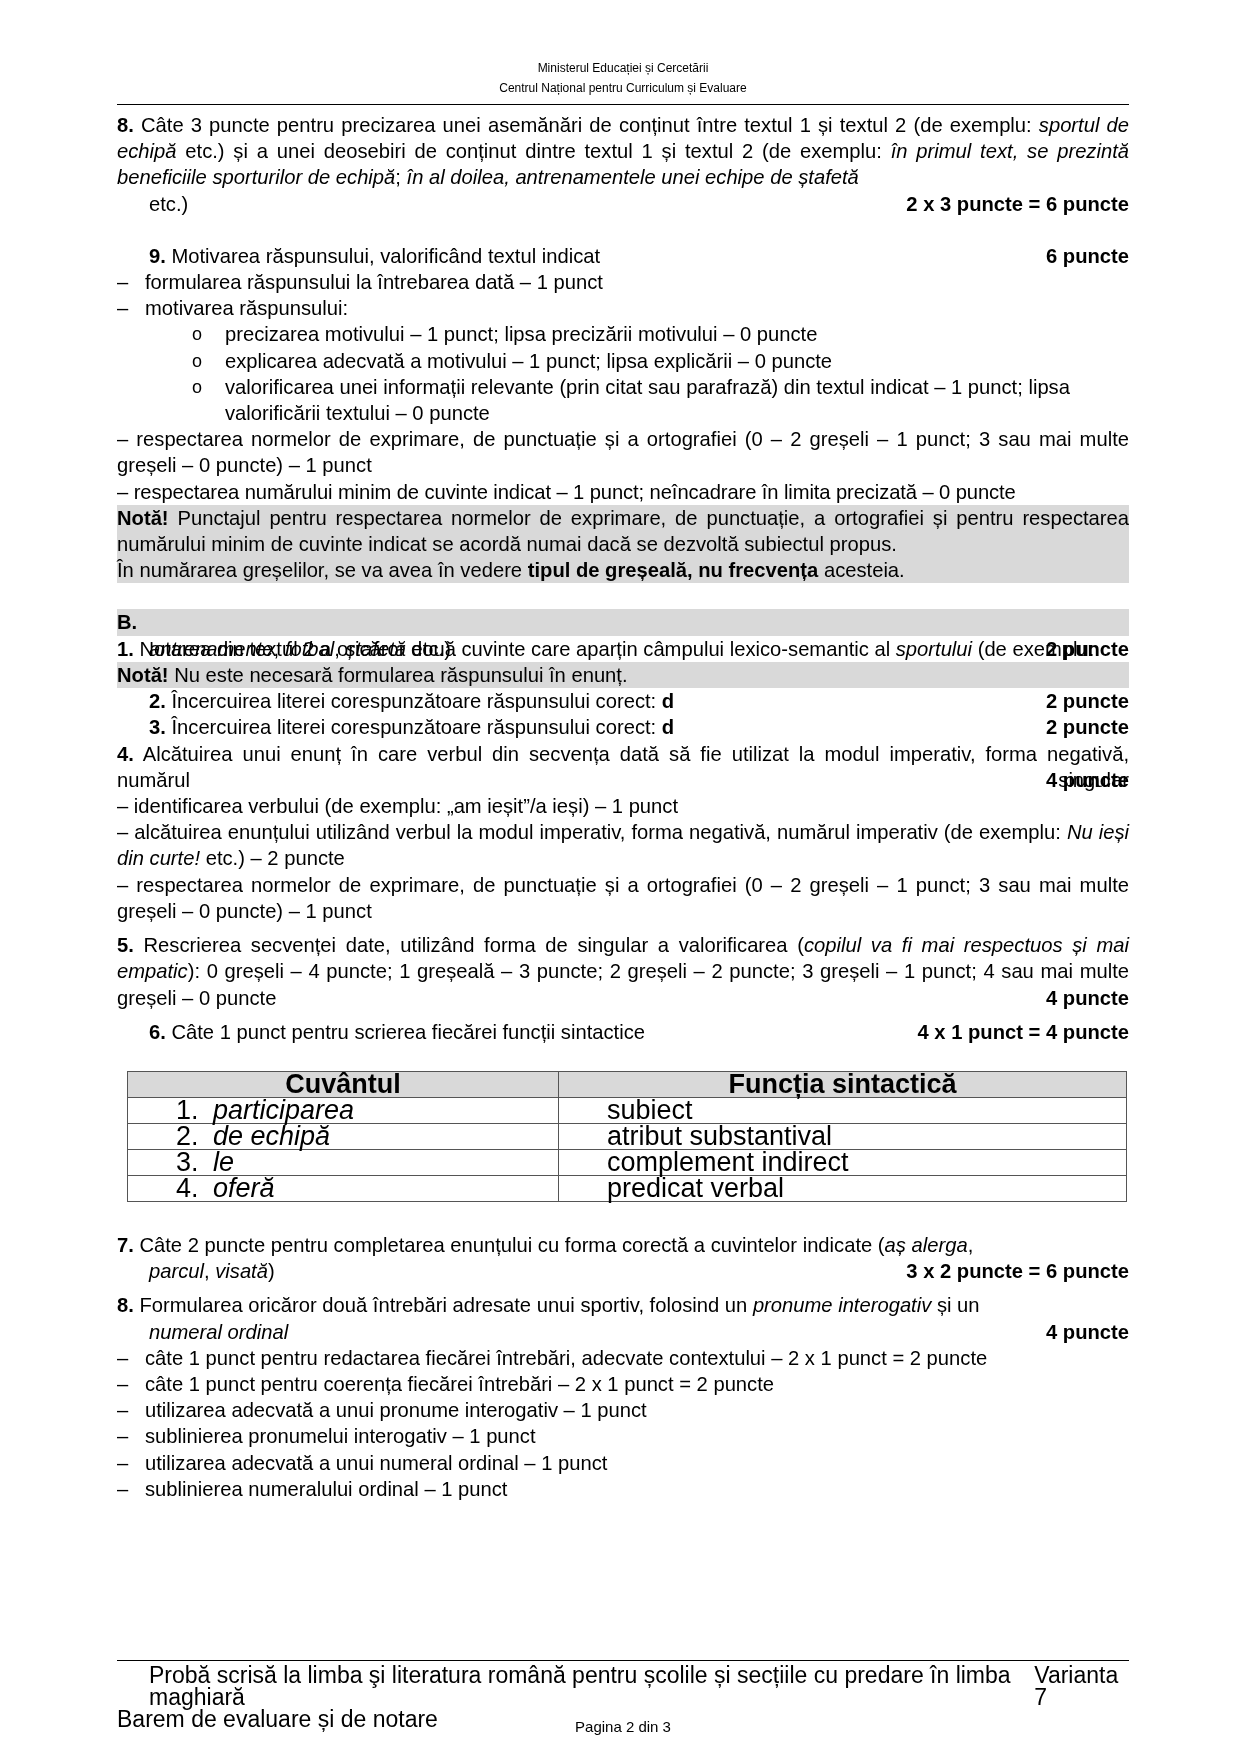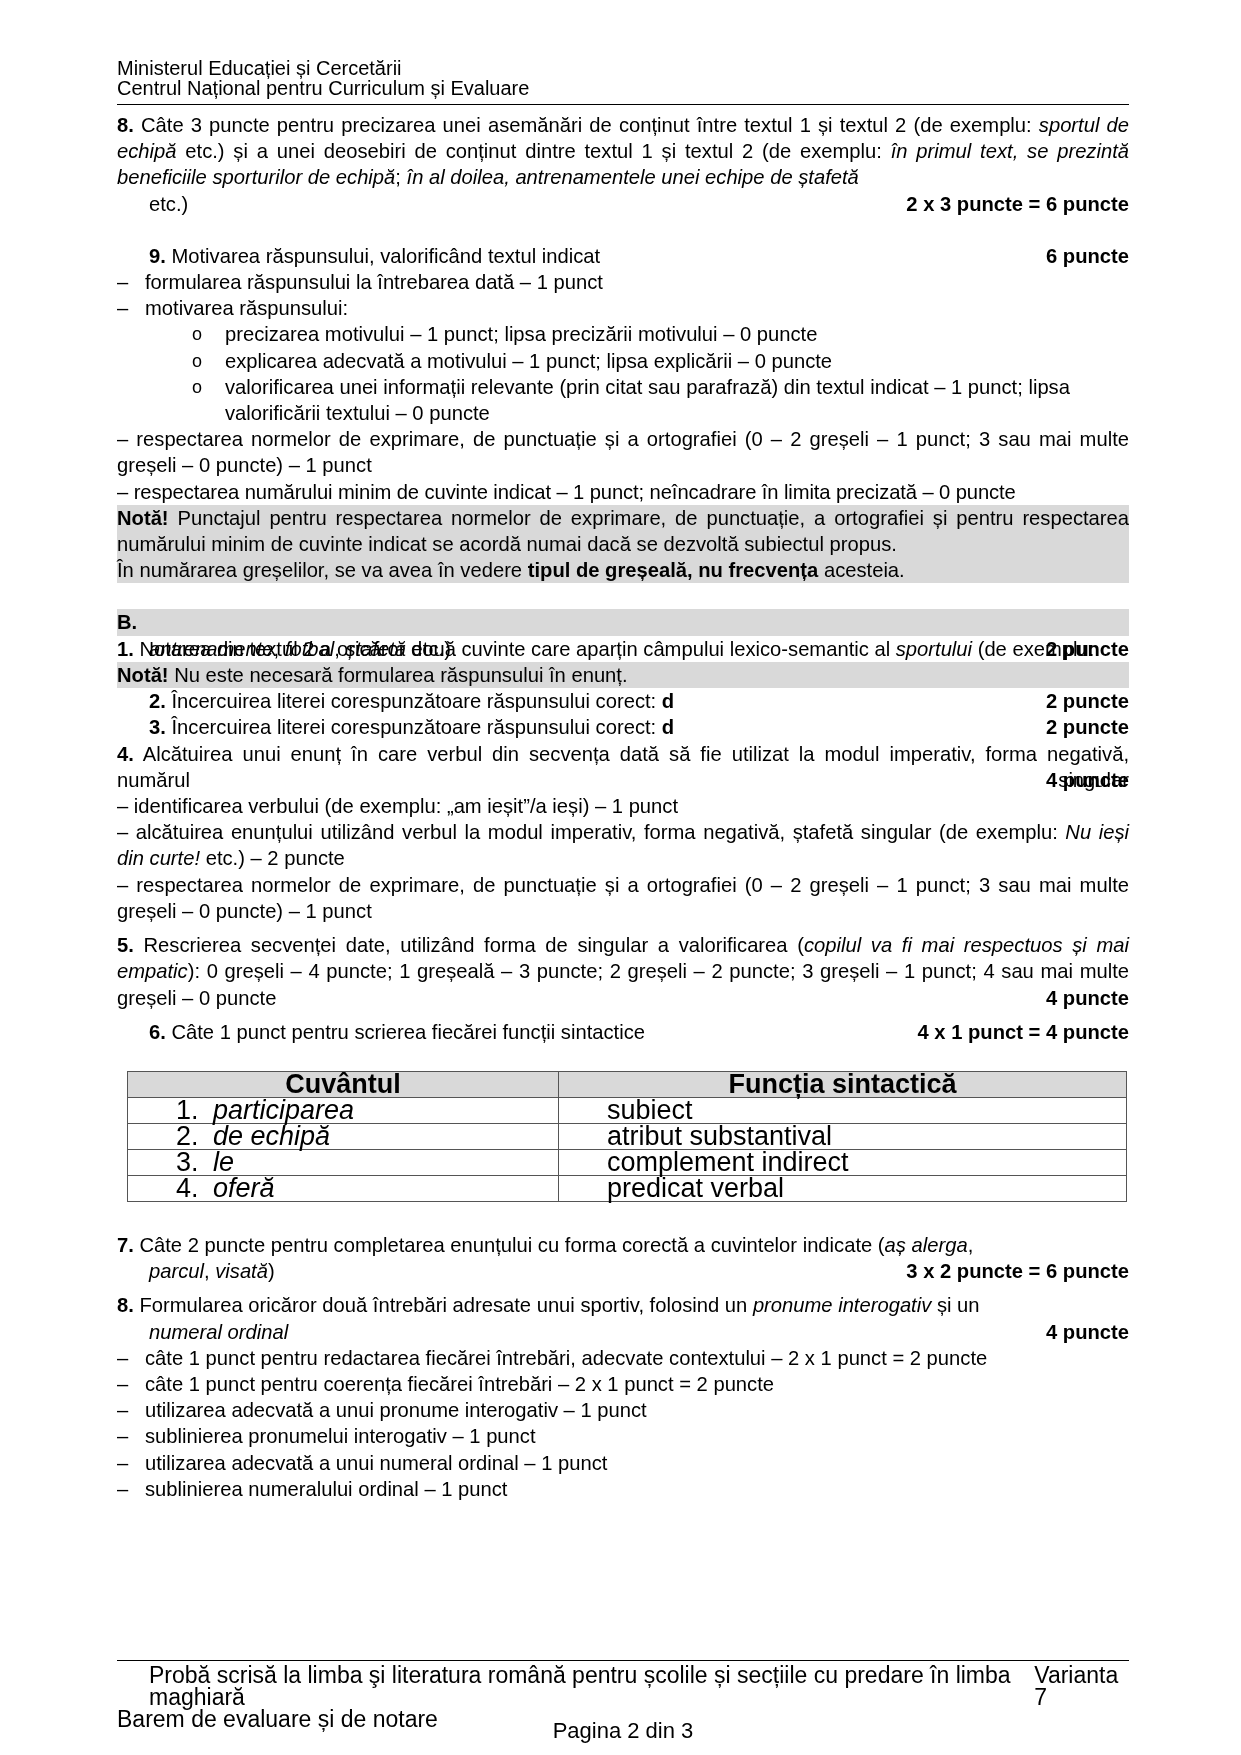--- a/index.html
+++ b/index.html
@@ -1,20 +1,20 @@
 <!DOCTYPE html>
 <html><head>
 <meta charset="utf-8">
 <style>
   html, body { margin: 0; padding: 0; background: #ffffff; }
   body { width: 1241px; height: 1755px; position: relative; overflow: hidden;
          font-family: "Liberation Sans", sans-serif; color: #000; }
   .page { position: absolute; left: 117px; top: 0; width: 1012px; }
-  .hdr { position: absolute; top: 58px; left: 0; width: 1012px; text-align: left;
-         font-size: 20px; line-height: 20px; }
+  .hdr { position: absolute; top: 58px; left: 0; width: 1012px; text-align: center;
+         font-size: 12px; line-height: 20px; }
   .hdr-rule { position: absolute; top: 104px; left: 0; width: 1012px; border-top: 1px solid #000; }
   .content { position: absolute; top: 112px; left: 0; width: 1012px; font-size: 20.2px; line-height: 26.2px; }
   p { margin: 0; }
   .j { text-align: justify; text-align-last: left; }
   .row { display: flex; justify-content: space-between; margin-left: 32px; }
   .pts { font-weight: bold; white-space: nowrap; }
   .b { font-weight: bold; }
   .i { font-style: italic; }
   .gap { height: 26px; }
   .gap-s { height: 8px; }
@@ -27,21 +27,21 @@
   .list8 .li { display: flex; }
   .list8 .d { width: 28px; flex: none; }
   table.func { border-collapse: collapse; width: 1000px; margin-left: 10px; font-size: 27px; }
   table.func th { background: #d9d9d9; font-weight: bold; border: 1.5px solid #555; padding: 0; height: 25px; line-height: 25px; }
   table.func td { border: 1.5px solid #555; padding: 0; height: 25px; line-height: 25px; }
   td.c1 { width: 382px; padding-left: 48px !important; margin-top: 21px; }
   td.c2 { padding-left: 48px !important; }
   td.c1 .n { display: inline-block; width: 37px; }
   .ftr-rule { position: absolute; top: 1660px; left: 0; width: 1012px; border-top: 1px solid #000; }
   .ftr { position: absolute; top: 1664px; left: 0; width: 1012px; font-size: 23px; line-height: 22px; }
-  .ftr-page { position: absolute; top: 1718px; left: 0; width: 1012px; text-align: center; font-size: 22px; }
+  .ftr-page { position: absolute; top: 1718px; left: 0; width: 1012px; text-align: center; font-size: 15px; }
 </style>
 </head>
 <body>
 
 <div class="page">
 
   <div class="hdr">
     <div>Ministerul Educației și Cercetării</div>
     <div>Centrul Național pentru Curriculum și Evaluare</div>
   </div>
@@ -108,21 +108,21 @@
         <span><span class="b">3.</span><span> Încercuirea literei corespunzătoare răspunsului corect: </span><span class="b">d</span></span>
         <span class="pts">2 puncte</span>
       </div>
 
     <div>
       <p class="j" style="text-align-last:justify;"><span class="b">4.</span><span> Alcătuirea unui enunț în care verbul din secvența dată să fie utilizat la modul imperativ, forma negativă, numărul singular</span></p>
       <div style="position:relative;height:0;">
           <span class="pts" style="position:absolute;right:0;top:-26px;">4 puncte</span>
         </div>
       <p>–  identificarea verbului (de exemplu: „am ieșit”/a ieși) – 1 punct</p>
-      <p class="j"><span>–  alcătuirea enunțului utilizând verbul la modul imperativ, forma negativă, ștafetă singular (de exemplu: </span><span class="i">Nu ieși din curte!</span><span> etc.) – 2 puncte</span></p>
+      <p class="j"><span>–  alcătuirea enunțului utilizând verbul la modul imperativ, forma negativă, numărul imperativ (de exemplu: </span><span class="i">Nu ieși din curte!</span><span> etc.) – 2 puncte</span></p>
       <p class="j">–  respectarea normelor de exprimare, de punctuație și a ortografiei (0 – 2 greșeli – 1 punct; 3 sau mai multe greșeli – 0 puncte) – 1 punct</p>
     </div>
 
     <div class="gap-s"></div>
 
     <div>
       <p class="j"><span class="b">5.</span><span> Rescrierea secvenței date, utilizând forma de singular a valorificarea (</span><span class="i">copilul va fi mai respectuos și mai empatic</span><span>): 0 greșeli – 4 puncte; 1 greșeală – 3 puncte; 2 greșeli – 2 puncte; 3 greșeli – 1 punct; 4 sau mai multe greșeli – 0 puncte</span></p>
       <div style="position:relative;height:0;">
           <span class="pts" style="position:absolute;right:0;top:-26px;">4 puncte</span>
         </div>

